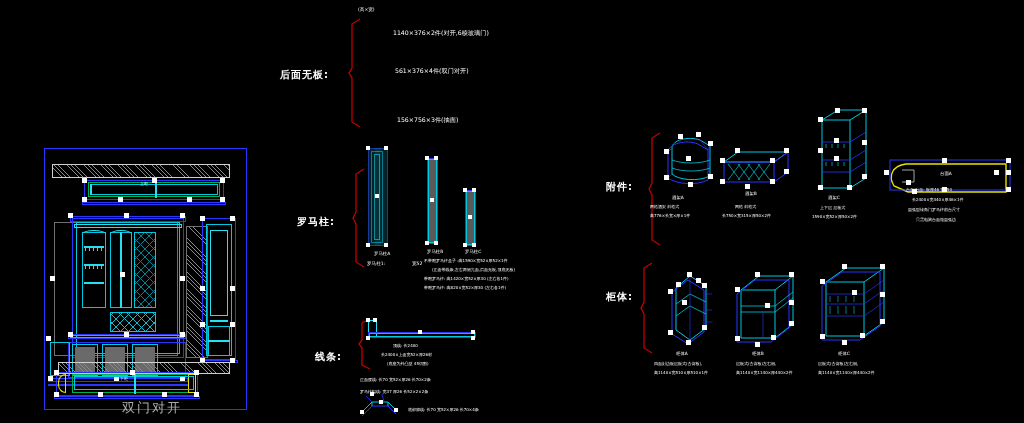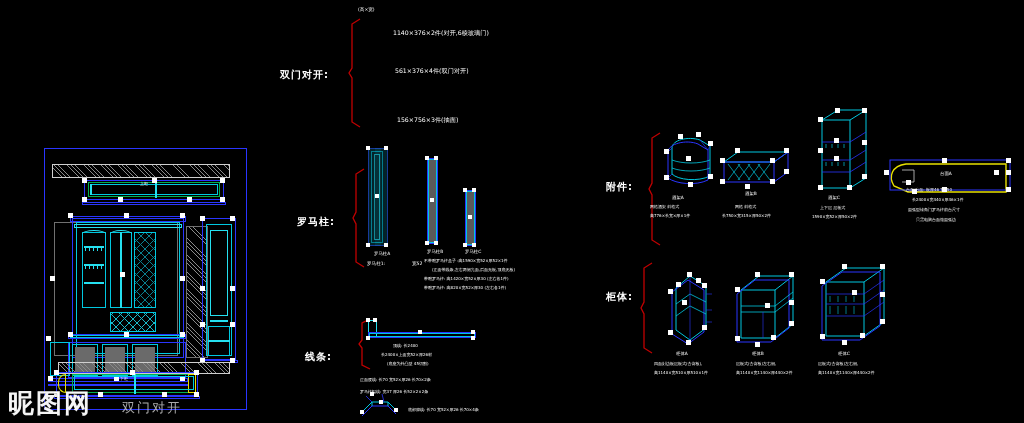--- a/index.html
+++ b/index.html
@@ -81,21 +81,21 @@
     font-family:"DejaVu Sans", sans-serif;
     font-size:13px; color:#c8c8c8; letter-spacing:2px;
     opacity:.85;
   }
 </style>
 </head>
 <body>
 
 <div id="stage">
 
-  <div class="txt sec-title cn" style="left:280px; top:70px;">双门对开:</div>
+  <div class="txt sec-title cn" style="left:280px; top:70px;">后面无板:</div>
 
   <div class="brace" style="left:348px; top:18px;">
     <svg width="14" height="110" viewBox="0 0 14 110">
       <path d="M12 1 L4 6 L4 50 L1 55 L4 60 L4 104 L12 109" fill="none" stroke="#c00000" stroke-width="1.3"></path>
     </svg>
   </div>
 
   <div class="txt dim-sm cn" style="left:358px; top:8px;">(高×宽)</div>
   <div class="txt dim cn" style="left:393px; top:30px;">1140×376×2件(对开,6棱玻璃门)</div>
   <div class="txt dim cn" style="left:395px; top:68px;">561×376×4件(双门对开)</div>
@@ -148,21 +148,21 @@
   <div class="txt tag cn" style="left:465px; top:250px;">罗马柱C</div>
 
   <div class="txt dim-sm cn" style="left:367px; top:262px;">罗马柱1:</div>
   <div class="txt dim-sm cn" style="left:412px; top:262px;">宽52</div>
 
   <div class="txt dim-xs cn" style="left:424px; top:259px;">不带雕罗马柱盒子 :高1590×宽52×厚52×1件</div>
   <div class="txt dim-xs cn" style="left:432px; top:268px;">(正面带线条,左右两侧光面,后面无板,顶底无板)</div>
   <div class="txt dim-xs cn" style="left:424px; top:277px;">带雕罗马柱:  高1420×宽52×厚30   (左右各1件)</div>
   <div class="txt dim-xs cn" style="left:424px; top:286px;">带雕罗马柱:  高820×宽52×厚30    (左右各1件)</div>
 
-  <div class="txt sec-title cn" style="left:305px; top:352px;">线条:</div>
+  <div class="txt sec-title cn" style="left:315px; top:352px;">线条:</div>
 
   <div class="brace" style="left:358px; top:318px;">
     <svg width="14" height="52" viewBox="0 0 14 52">
       <path d="M12 1 L4 5 L4 22 L1 26 L4 30 L4 47 L12 51" fill="none" stroke="#c00000" stroke-width="1.3"></path>
     </svg>
   </div>
 
   <div class="abs" style="left:368px; top:320px; width:110px; height:22px;">
     <div class="abs cy2" style="left:0; top:0; width:9px; height:18px;"></div>
     <div class="abs bl" style="left:0; top:12px; width:108px; height:6px;"></div>
@@ -486,17 +486,16 @@
       <rect x="24" y="78" width="5" height="5" fill="#fff"></rect>
     </svg>
   </div>
   <div class="txt tag cn" style="left:838px; top:352px;">柜体C</div>
   <div class="txt dim-xs cn" style="left:818px; top:362px;">层板式(含背板)左右侧,</div>
   <div class="txt dim-xs cn" style="left:818px; top:371px;">高1140×宽1140×厚440×2件</div>
 
   <div id="title-behind" class="cn">双门对开</div>
 
   <div id="wm">
-    <span class="wm-cn">昵图网</span>
   </div>
 
 
 </div>
 
 </body></html>

